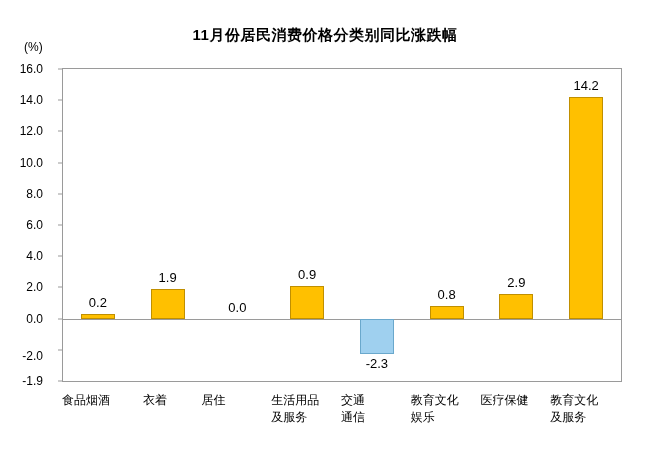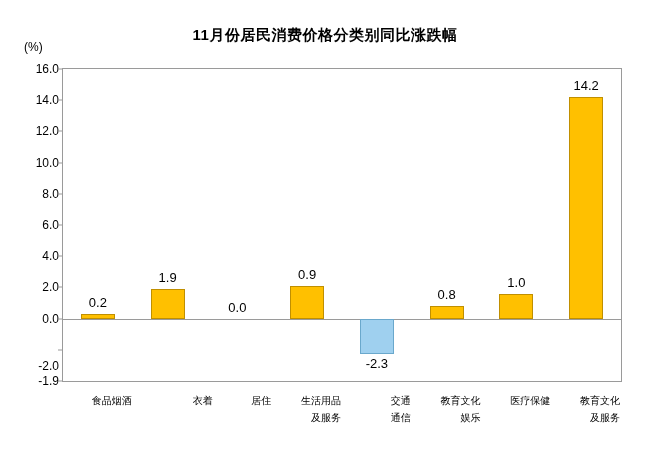--- a/index.html
+++ b/index.html
@@ -44,21 +44,21 @@
     height: 314px;
     border-left: 1px solid #9a9a9a;
     border-top: 1px solid #9a9a9a;
     border-right: 1px solid #9a9a9a;
     border-bottom: 1px solid #9a9a9a;
     box-sizing: border-box;
   }
   .ytick {
     position: absolute;
     right: 100%;
-    margin-right: 4px;
+    margin-right: 20px;
     transform: translateY(-50%);
     font-size: 12px;
     white-space: nowrap;
   }
   .ytick-mark {
     position: absolute;
     left: -5px;
     width: 5px;
     height: 1px;
     background: #9a9a9a;
@@ -94,22 +94,22 @@
   .value-label {
     position: absolute;
     left: 50%;
     transform: translateX(-50%);
     font-size: 13px;
     white-space: nowrap;
   }
   .cat-label {
     position: absolute;
     top: 392px;
-    text-align: right;
-    font-size: 10px;
+    text-align: left;
+    font-size: 12px;
     line-height: 17px;
     white-space: pre-line;
   }
 </style>
 </head>
 <body>
 
 <div id="chart-root">
 
   <div id="chart-title">11月份居民消费价格分类别同比涨跌幅</div>
@@ -128,21 +128,21 @@
         <div class="ytick" style="top: 124.8px;">8.0</div>
         <div class="ytick-mark" style="top: 124.8px;"></div>
         <div class="ytick" style="top: 156px;">6.0</div>
         <div class="ytick-mark" style="top: 156px;"></div>
         <div class="ytick" style="top: 187.2px;">4.0</div>
         <div class="ytick-mark" style="top: 187.2px;"></div>
         <div class="ytick" style="top: 218.4px;">2.0</div>
         <div class="ytick-mark" style="top: 218.4px;"></div>
         <div class="ytick" style="top: 249.6px;">0.0</div>
         <div class="ytick-mark" style="top: 249.6px;"></div>
-        <div class="ytick" style="top: 297px;">-2.0</div>
+        <div class="ytick" style="top: 287px;">-2.0</div>
         <div class="ytick-mark" style="top: 280.8px;"></div>
         <div class="ytick" style="top: 312px;">-1.9</div>
         <div class="ytick-mark" style="top: 312px;"></div>
       </div>
     <div id="zero-line" style="top: 249.6px;"></div>
     <div id="bars">
         <div class="bar-slot" style="left: 0px; width: 69.75px;">
           <div class="bar pos" style="top: 244.92px; height: 4.68px;"></div>
           <div class="value-label" style="top: 225.92px;">0.2</div>
         </div>
@@ -160,21 +160,21 @@
         <div class="bar-slot" style="left: 279px; width: 69.75px;">
           <div class="bar neg" style="top: 249.6px; height: 35.88px;"></div>
           <div class="value-label" style="top: 287.48px;">-2.3</div>
         </div>
         <div class="bar-slot" style="left: 348.75px; width: 69.75px;">
           <div class="bar pos" style="top: 237.12px; height: 12.48px;"></div>
           <div class="value-label" style="top: 218.12px;">0.8</div>
         </div>
         <div class="bar-slot" style="left: 418.5px; width: 69.75px;">
           <div class="bar pos" style="top: 224.64px; height: 24.96px;"></div>
-          <div class="value-label" style="top: 205.64px;">1.0</div>
+          <div class="value-label" style="top: 205.64px;">2.9</div>
         </div>
         <div class="bar-slot" style="left: 488.25px; width: 69.75px;">
           <div class="bar pos" style="top: 28.08px; height: 221.52px;"></div>
           <div class="value-label" style="top: 9.08px;">14.2</div>
         </div>
       </div>
   </div>
 
   <div id="cat-labels">
       <div class="cat-label" style="left: 62px; width: 69.75px;">食品烟酒</div>

